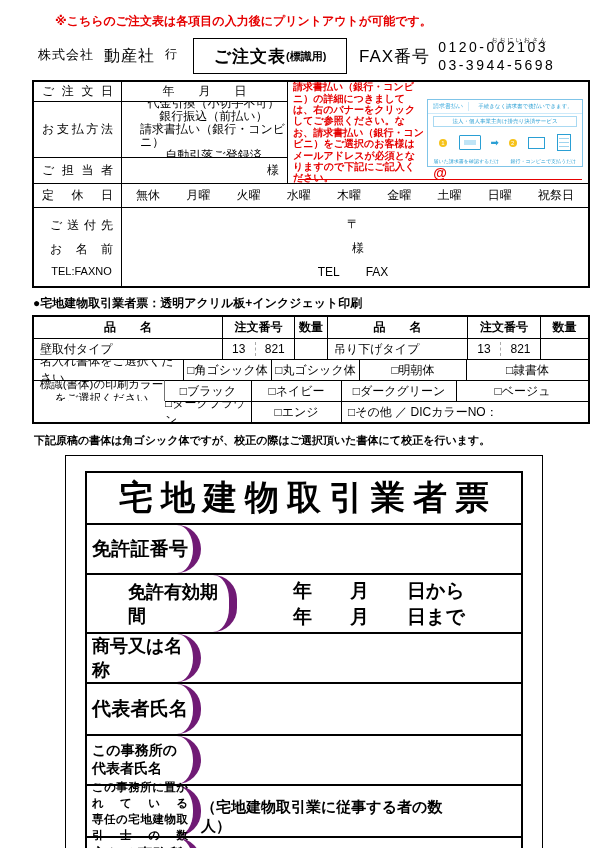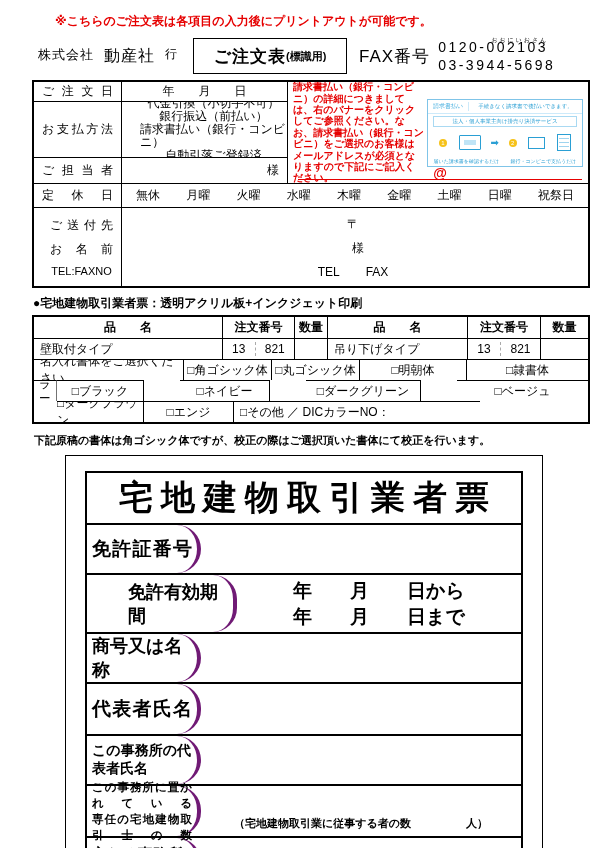--- a/index.html
+++ b/index.html
@@ -102,30 +102,30 @@
   .proof-note { margin:9px 0 0 34px; font-size:11px; font-weight:bold; }
 
   
   .sign-outer { margin:7px 0 0 65px; width:478px; height:438px; border:1px solid #000;
     box-sizing:border-box; display:flex; align-items:flex-start; justify-content:center; padding-top:15px; }
   .sign { width:438px; border:2px solid #000; box-sizing:border-box; }
   .sign-title { height:50px; border-bottom:2px solid #000; display:flex; align-items:center;
     justify-content:center; font-size:34px; font-weight:bold; letter-spacing:8px; text-indent:8px; }
   .srow2 { display:flex; border-bottom:2px solid #000; }
   .srow2:last-child { border-bottom:none; }
-  .slabel { width:114px; border-right:4px solid #701a75; display:flex; flex-direction:column;
+  .slabel { width:114px; border-right:8px solid #701a75; display:flex; flex-direction:column;
     justify-content:center; padding:0 5px; box-sizing:border-box; font-weight:bold;border-radius:24px; }
   .sval { flex:1; display:flex; flex-direction:column; justify-content:center; align-items:center;
     font-weight:bold; box-sizing:border-box; }
   .h48 { height:48px; } .h57 { height:57px;padding-left:36px; } .h50 { height:50px; } .h52 { height:52px; }
   .fs19 { font-size:19px; } .fs18 { font-size:18px; } .fs15 { font-size:15px; }
   .fs14 { font-size:14px; } .fs12 { font-size:11.5px; }
   .sj { text-align:justify; text-align-last:justify; }
   .period-line { line-height:26px; font-size:19px; text-align:center; }
-  .bottom-note { justify-content:flex-end; align-items:center; padding-bottom:5px; font-size:11px; }
+  .bottom-note { justify-content:flex-end; align-items:center; font-size:15px; }
   .bottom-phone { justify-content:flex-end; align-items:center; padding-bottom:9px; font-size:13px; }
 </style>
 </head>
 <body>
 
 <div class="notice-top">※こちらのご注文表は各項目の入力後にプリントアウトが可能です。</div>
 
 <div class="header-row">
   <div class="company">
     <span class="prefix">株式会社</span>
@@ -275,21 +275,21 @@
     <div class="c bt">□丸ゴシック体</div>
     <div class="c bt">□明朝体</div>
     <div class="c bt">□隷書体</div>
   </div>
   <div class="rowsplit">
     <div style="width:150px; border-right:1px solid #737373; border-top:1px solid #000; box-sizing:border-box;" class="color-label c">
       <span>標識(書体)の印刷カラー</span>
       <span>をご選択ください</span>
     </div>
     <div class="colrows">
-      <div class="grid" style="grid-template-columns:87px 90px 115px 131px;gap:36px;">
+      <div class="grid" style="grid-template-columns:87px 90px 115px 131px;">
         <div class="c bt">□ブラック</div>
         <div class="c bt">□ネイビー</div>
         <div class="c bt">□ダークグリーン</div>
         <div class="c bt">□ベージュ</div>
       </div>
       <div class="grid" style="grid-template-columns:87px 90px 246px;">
         <div class="c bt">□ダークブラウン</div>
         <div class="c bt">□エンジ</div>
         <div class="c bt left">□その他 ／ DICカラーNO：</div>
       </div>

